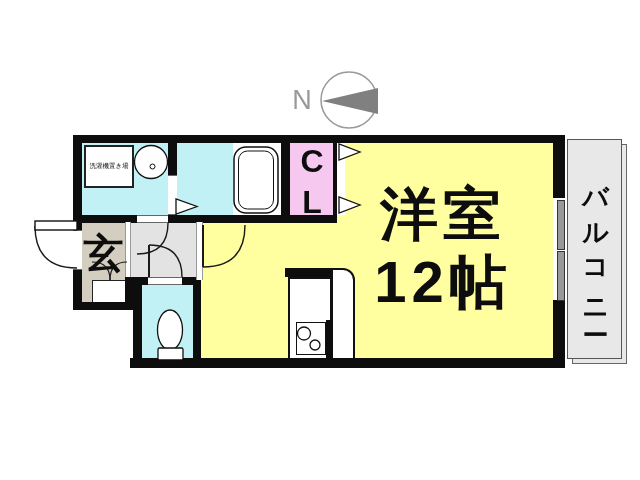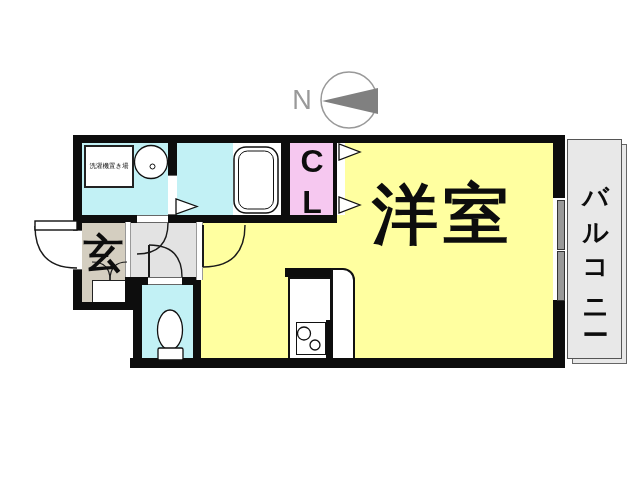--- a/index.html
+++ b/index.html
@@ -11,21 +11,21 @@
   .wall{position:absolute;box-sizing:border-box;background:#0d0d0d;}
   .c-wet{background:#c2f1f5;}
   .c-main{background:#ffffa0;}
   .c-cl{background:#f6c8f0;}
   .c-gen{background:#d4cec0;}
   .c-hall{background:#e3e3e3;}
   .white{background:#ffffff;}
   .svg-overlay{position:absolute;left:0;top:0;pointer-events:none;}
   .label-main{
     position:absolute;left:338px;top:180px;width:210px;text-align:center;
-    font-weight:bold;font-size:66px;line-height:68px;letter-spacing:5px;white-space:nowrap;
+    font-weight:bold;font-size:58px;line-height:68px;letter-spacing:5px;white-space:nowrap;
   }
   .label-cl{
     position:absolute;left:289px;top:143px;width:45px;height:72px;
     writing-mode:vertical-rl;text-orientation:upright;text-align:center;
     font-weight:bold;font-size:32px;line-height:45px;letter-spacing:5px;
   }
   .label-gen{
     position:absolute;left:82px;top:227px;width:43px;text-align:center;
     font-weight:bold;font-size:40px;line-height:52px;
   }
@@ -144,17 +144,18 @@
     <path d="M127,262 Q110,262 110,280" fill="none" stroke="#1a1a1a" stroke-width="1.2"></path>
 
     <polygon points="176,199 176,214 197,206.5" fill="#ffffff" stroke="#111" stroke-width="1.3"></polygon>
     <polygon points="339,144 339,160 360,152" fill="#ffffff" stroke="#111" stroke-width="1.3"></polygon>
     <polygon points="339,197 339,213 360,205" fill="#ffffff" stroke="#111" stroke-width="1.3"></polygon>
   </svg>
 
   <div class="label-n">N</div>
   <div class="label-main">
     <div>洋室</div>
+    <div>12帖</div>
   </div>
   <div class="label-cl">CL</div>
   <div class="label-gen">玄</div>
 
 </div>
 
 </body></html>

